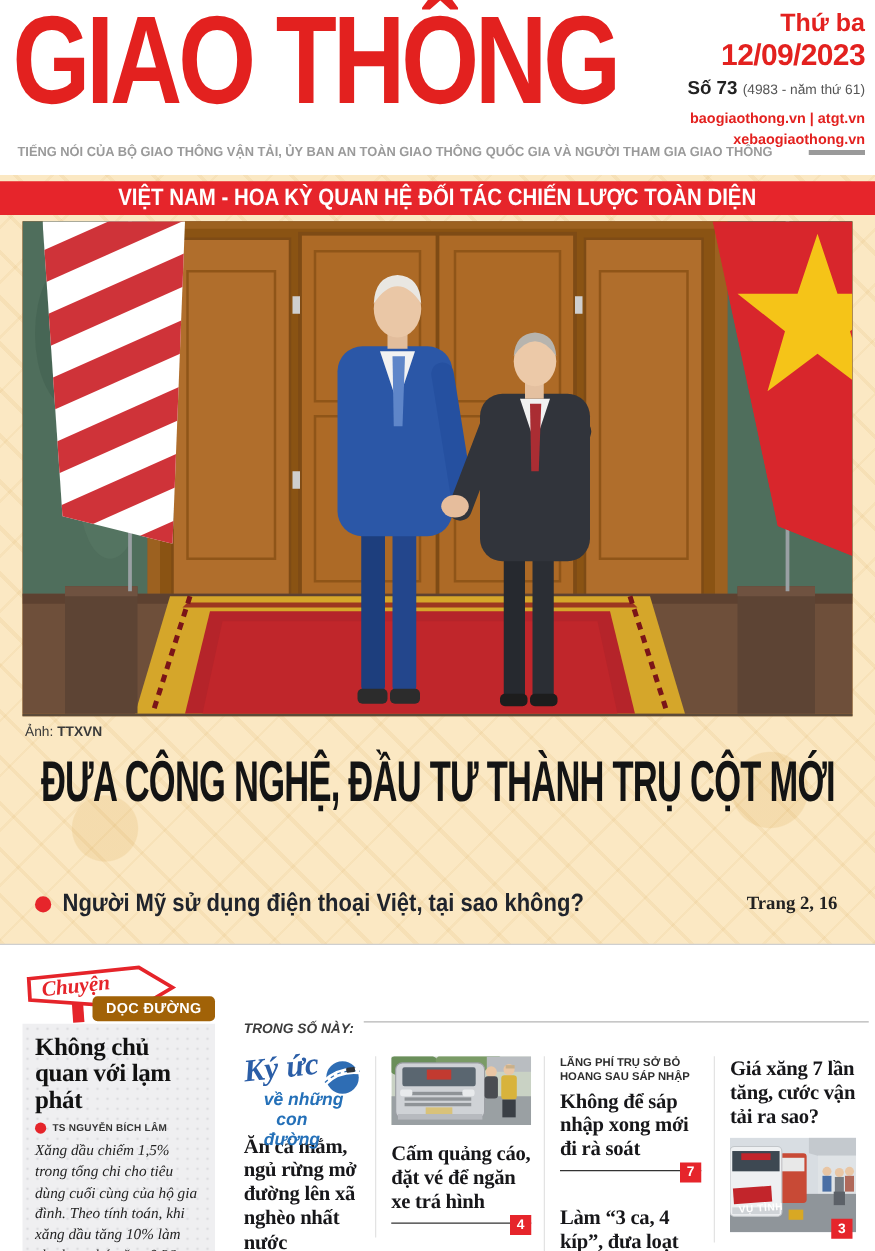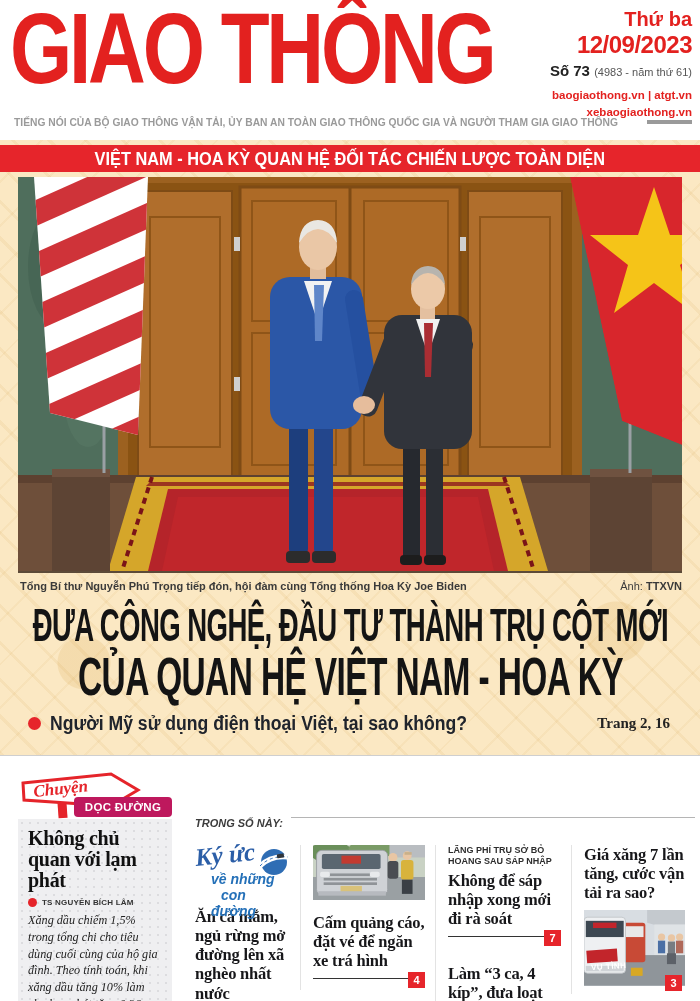--- a/index.html
+++ b/index.html
@@ -57,21 +57,21 @@
   .sub-text { font-size:20px; font-weight:bold; color:#20242c; white-space:nowrap;
               transform:scaleX(0.88); transform-origin:left center; flex:1; }
   .sub-page { font-family:"Liberation Serif","DejaVu Serif",serif; font-weight:bold; font-size:15px; color:#222; }
 
   
   .bottom { position:absolute; left:0; top:757px; width:700px; height:244px; background:#fff; }
 
   .left-box { position:absolute; left:18px; top:12px; width:154px; height:226px; }
   .sign { position:relative; height:50px; }
   .sign svg { position:absolute; left:0; top:0; }
-  .sign-badge { position:absolute; left:56px; top:28px; width:98px; height:20px; background:#be185d;
+  .sign-badge { position:absolute; left:56px; top:28px; width:98px; height:20px; background:#a16207;
                 border-radius:4px; color:#fff; font-size:11.5px; font-weight:bold;
                 display:flex; align-items:center; justify-content:center; letter-spacing:0.3px; }
   .gray-box { position:absolute; left:0; top:50px; width:154px; height:208px; background:#efeff1;
               background-image:radial-gradient(circle, #dcdcdf 1px, transparent 1.3px);
               background-size:8px 8px; padding:9px 9px 6px 10px; overflow:hidden; }
   .lb-title { font-family:"Liberation Serif","DejaVu Serif",serif; font-weight:bold; font-size:20px;
               line-height:1.05; color:#111; letter-spacing:-0.3px; }
   .lb-author { display:flex; align-items:center; margin:7px 0 5px 0; }
   .lb-author-dot { width:9px; height:9px; border-radius:50%; background:#e5242a; margin-right:5px; flex:none; }
   .lb-author-name { font-size:8px; font-weight:bold; color:#333; letter-spacing:0.2px; }
@@ -235,30 +235,26 @@
         <polygon points="406,146 415,146 413,200 407,200" fill="#aa2d33"></polygon>
         <rect x="402" y="126" width="15" height="16" fill="#e4c0a0"></rect>
         <ellipse cx="410" cy="112" rx="17" ry="20" fill="#ecc9a8"></ellipse>
         <path d="M393,108 Q394,90 410,89 Q426,90 427,108 Q419,96 410,96 Q401,96 393,108 Z" fill="#b7b4ae"></path>
       </g>
       <ellipse cx="346" cy="228" rx="11" ry="9" fill="#e6bd9c"></ellipse>
     </svg>
   </div>
 
   <div class="caption-row">
-    <span class="caption">Tổng Bí thư Nguyễn Phú Trọng tiếp đón, hội đàm cùng Tổng thống Hoa Kỳ Joe Biden</span>
     <span class="credit"><span>Ảnh:</span> <b>TTXVN</b></span>
   </div>
 
   <div class="headline-wrap">
     <div class="hl-row">
         <span class="hl1">ĐƯA CÔNG NGHỆ, ĐẦU TƯ THÀNH TRỤ CỘT MỚI</span>
-      </div>
-    <div class="hl-row">
-        <span class="hl2">CỦA QUAN HỆ VIỆT NAM - HOA KỲ</span>
       </div>
   </div>
 
   <div class="sub-row">
     <span class="sub-dot"></span>
     <span class="sub-text">Người Mỹ sử dụng điện thoại Việt, tại sao không?</span>
     <span class="sub-page">Trang 2, 16</span>
   </div>
 </div>
 

